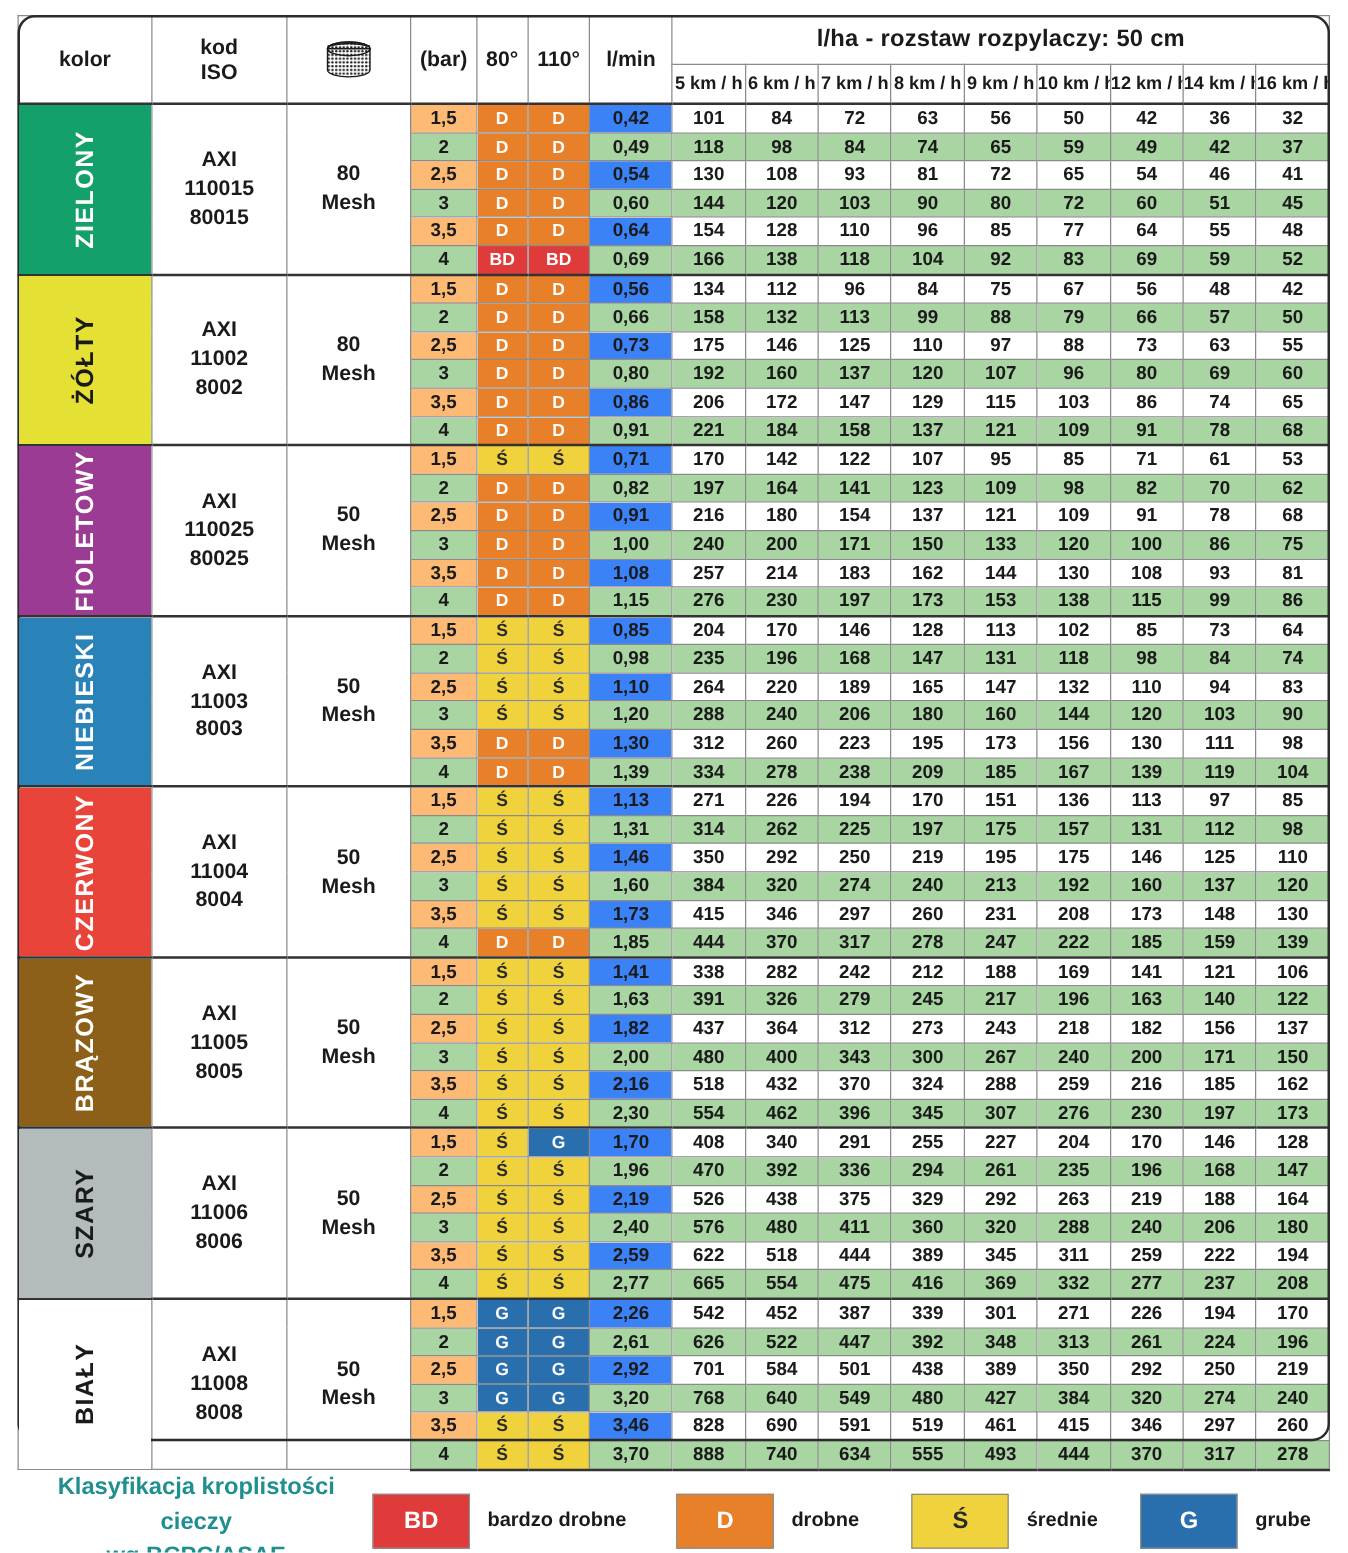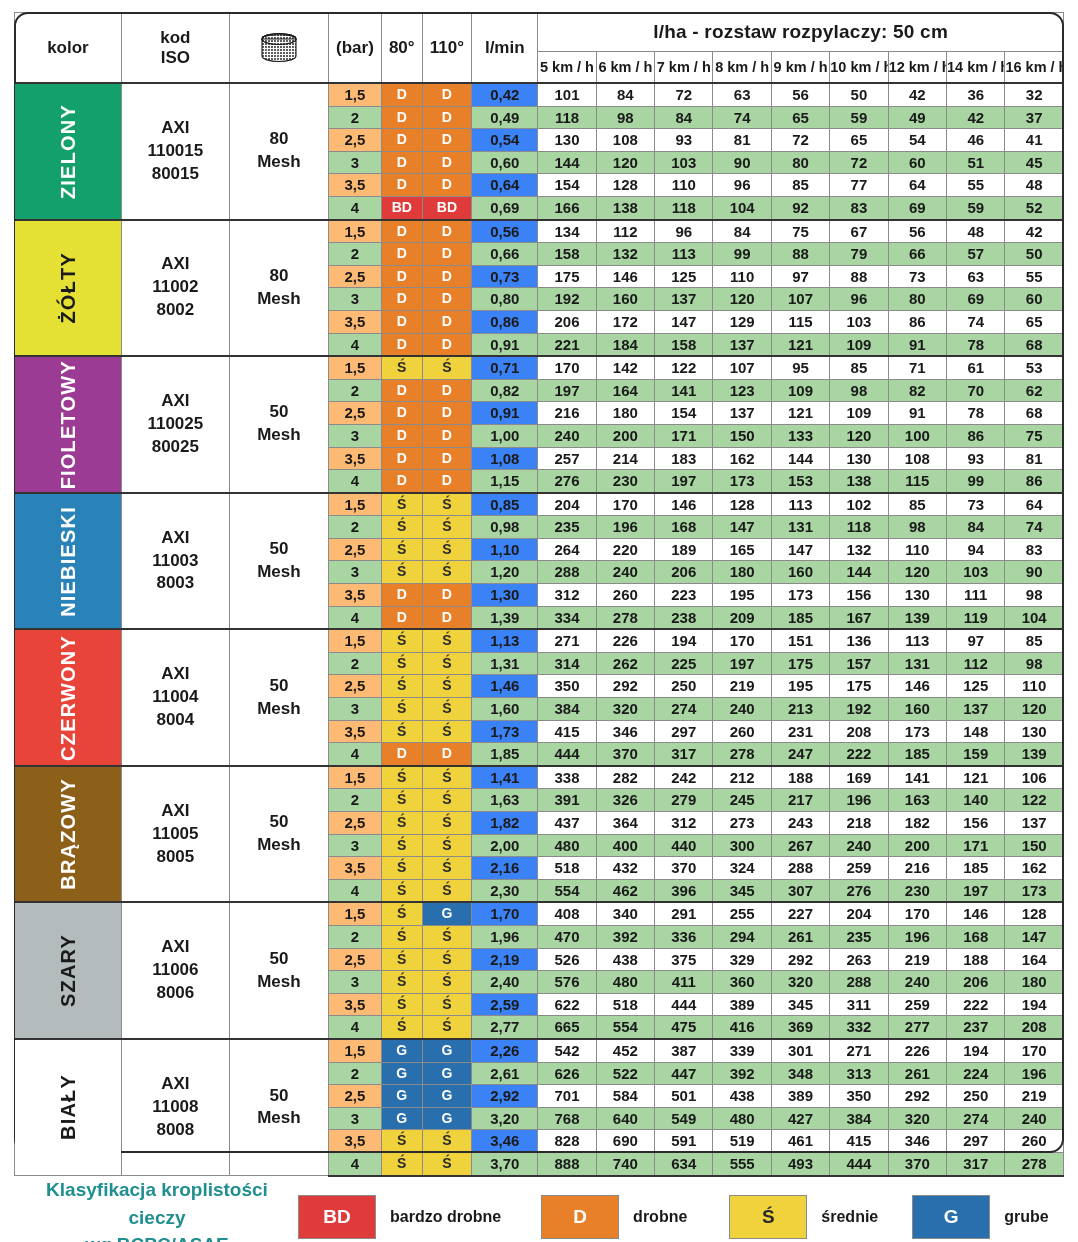--- a/index.html
+++ b/index.html
@@ -813,21 +813,21 @@
           <td class="val">156</td>
           <td class="val">137</td>
         </tr>
         <tr class="alt">
           <td class="bar">3</td>
           <td class="drop d-S">Ś</td>
           <td class="drop d-S">Ś</td>
           <td class="lmin">2,00</td>
           <td class="val">480</td>
           <td class="val">400</td>
-          <td class="val">440</td>
+          <td class="val">343</td>
           <td class="val">300</td>
           <td class="val">267</td>
           <td class="val">240</td>
           <td class="val">200</td>
           <td class="val">171</td>
           <td class="val">150</td>
         </tr>
         <tr>
           <td class="bar">3,5</td>
           <td class="drop d-S">Ś</td>

